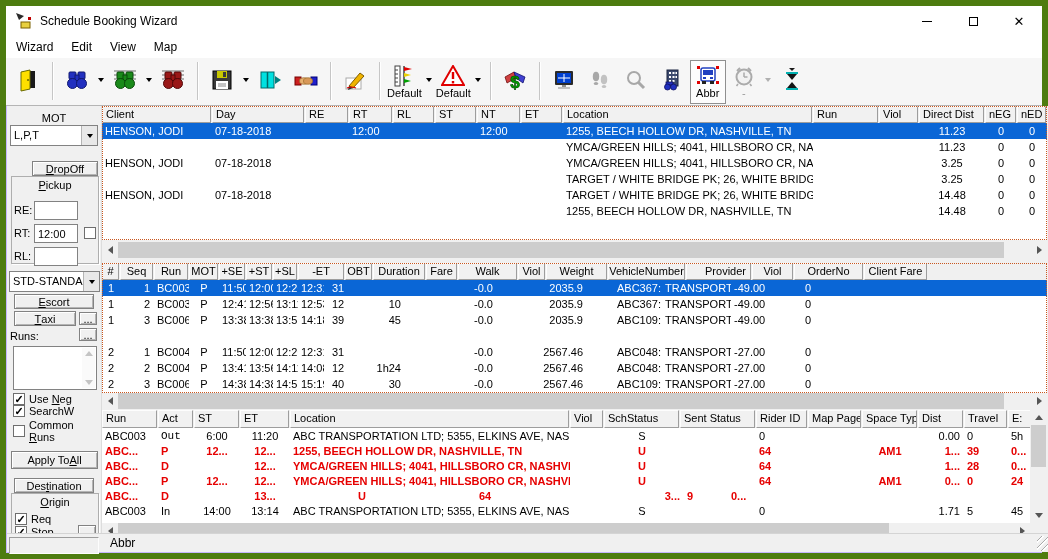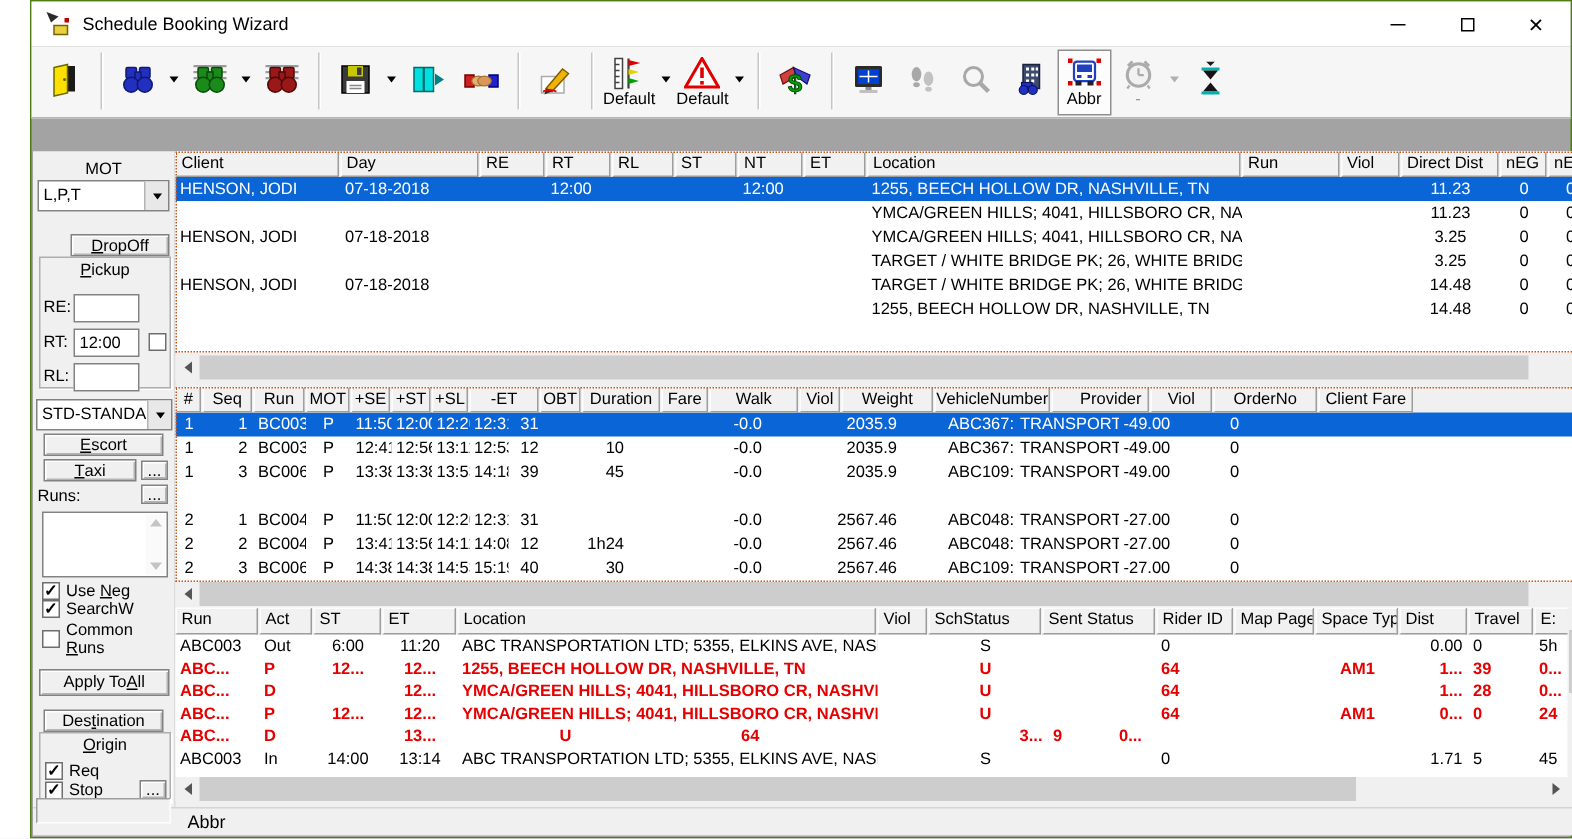--- a/index.html
+++ b/index.html
@@ -1,18 +1,18 @@
 <!DOCTYPE html>
 <html><head>
 <meta charset="utf-8">
 <style>
   * { margin:0; padding:0; box-sizing:border-box; }
   html,body { width:1048px; height:559px; }
   body { font-family:"Liberation Sans", sans-serif; background:#fff; position:relative; overflow:hidden; }
-  .window { position:absolute; inset:0; border:1px solid #4d7c0f; background:#a3a3a3;margin-left:20px; }
+  .window { position:absolute; inset:0; border:6px solid #4d7c0f; background:#c4b5fd; }
 
   
   .titlebar { height:30px; background:#fff; display:flex; align-items:center; }
   .title-icon { margin-left:9px; width:18px; height:16px; }
   .title-text { margin-left:7px; font-size:12px; color:#000; }
   .win-btns { margin-left:auto; display:flex; height:100%; }
   .win-btn { width:46px; height:100%; display:flex; align-items:center; justify-content:center; color:#000; }
   .glyph-min { width:10px; height:1px; background:#000; }
   .glyph-max { width:9px; height:9px; border:1px solid #000; }
   .glyph-close { font-size:13px; line-height:13px; }
@@ -112,20 +112,26 @@
         </div>
       <div class="win-btn">
           <div class="glyph-max"></div>
         </div>
       <div class="win-btn">
           <span class="glyph-close">✕</span>
         </div>
     </div>
   </div>
 
+  <div class="menubar">
+    <span class="menu-item">Wizard</span>
+    <span class="menu-item">Edit</span>
+    <span class="menu-item">View</span>
+    <span class="menu-item">Map</span>
+  </div>
 
   <div class="toolbar">
     <button class="tb">
       <svg width="24" height="24" viewBox="0 0 24 24">
         <rect x="14" y="3" width="5" height="17" fill="#1a1a1a"></rect>
         <polygon points="5,4 14,2 14,21 5,23" fill="#ffe000" stroke="#6a6a00" stroke-width="1"></polygon>
         <circle cx="12" cy="12" r="1" fill="#6a6a00"></circle>
       </svg>
     </button>
     <div class="tsep"></div>
@@ -761,21 +767,21 @@
           <div class="hcell al" style="width: 51px;">Rider ID</div>
           <div class="hcell al" style="width: 53px;">Map Page</div>
           <div class="hcell al" style="width: 55px;">Space Type</div>
           <div class="hcell al" style="width: 45px;">Dist</div>
           <div class="hcell al" style="width: 43px;">Travel</div>
           <div class="hcell al" style="width: 39px;">E:</div>
         </div>
         <div class="gbody">
           <div class="grow" style="height: 15px;">
             <div class="gcell al" style="width: 56px;">ABC003</div>
-            <div class="gcell al" style="width: 36px;">Out</div>
+            <div class="gcell al" style="width: 36px; font-family: Liberation Mono, monospace;">Out</div>
             <div class="gcell ac" style="width: 46px;">6:00</div>
             <div class="gcell ac" style="width: 50px;">11:20</div>
             <div class="gcell al" style="width: 280px;">ABC TRANSPORTATION LTD; 5355, ELKINS AVE, NASHVILLE, ...</div>
             <div class="gcell al" style="width: 34px;"></div>
             <div class="gcell ac" style="width: 76px;">S</div>
             <div class="gcell al" style="width: 76px;"></div>
             <div class="gcell al" style="width: 52px;">0</div>
             <div class="gcell al" style="width: 54px;"></div>
             <div class="gcell ac" style="width: 56px;"></div>
             <div class="gcell ar" style="width: 46px;">0.00</div>

